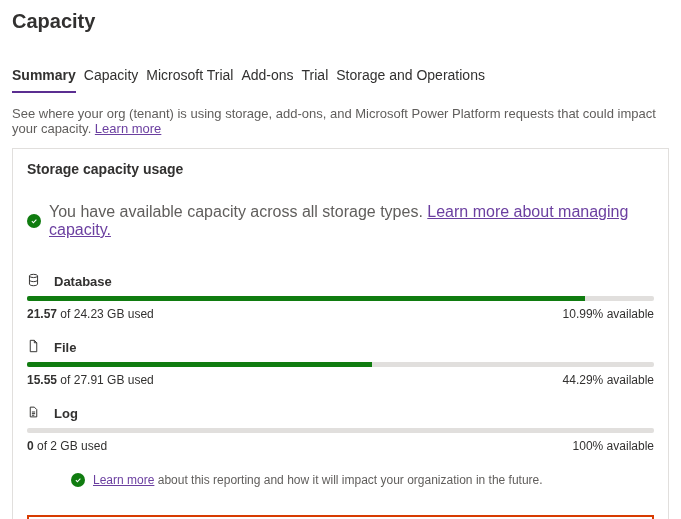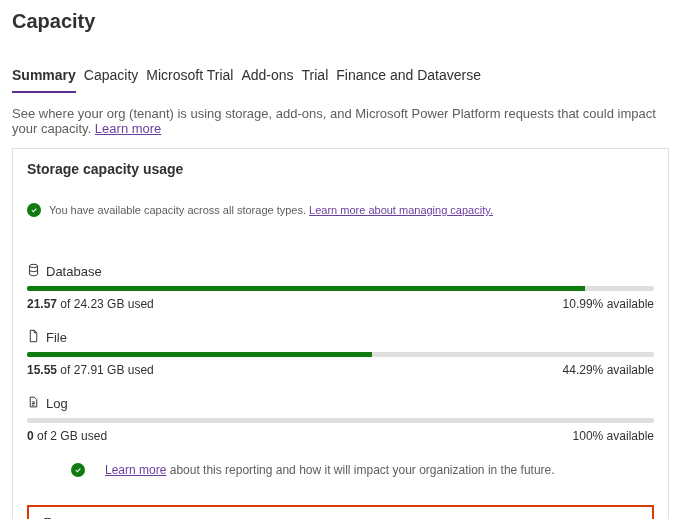--- a/index.html
+++ b/index.html
@@ -50,40 +50,40 @@
   }
   .card-title {
     font-weight: 600;
     font-size: 14px;
     margin: 0 0 26px 0;
   }
   .msg-row {
     display: flex;
     align-items: center;
     gap: 8px;
-    font-size: 11px;
+    font-size: 16px;
     color: #605e5c;
-    margin-bottom: 46px;
+    margin-bottom: 34px;
   }
   .check-icon {
     width: 14px; height: 14px;
     border-radius: 50%;
     background: #107c10;
     display: flex; align-items:center; justify-content:center;
     flex-shrink:0;
   }
   .check-icon svg { width:9px; height:9px; fill:#fff; }
   .item {
     margin-bottom: 18px;
   }
   .item-head {
     display: flex;
     align-items: center;
-    gap: 6px;
-    font-weight: 400;
+    gap: 14px;
+    font-weight: 700;
     font-size: 13px;
     margin-bottom: 6px;
   }
   .db-icon, .file-icon, .log-icon {
     width:13px; height:14px; flex-shrink:0;
   }
   .bar {
     width: 100%;
     height: 5px;
     background: #e1dfdd;
@@ -98,21 +98,21 @@
   .item-foot {
     display: flex;
     justify-content: space-between;
     font-size: 12px;
     color: #323130;
     align-items: flex-end;
   }
   .item-foot .used b { font-weight:600;}
   .item-foot .avail { color:#323130;}
   .info-row {
-    display:flex; align-items:center; gap:20px;
+    display:flex; align-items:center; gap:8px;
     font-size:12px; color:#605e5c;
     margin-top: 20px;
     margin-bottom: 28px;
     padding-left: 44px;
   }
   .highlight-box {
     border: 2px solid #d83b01;
     padding: 10px 12px 12px 12px;
   }
 </style>
@@ -120,21 +120,21 @@
 <body>
 
 <h1>Capacity</h1>
 
 <div class="tabs" id="tabs">
     <div class="tab active">Summary</div>
     <div class="tab">Capacity</div>
     <div class="tab">Microsoft Trial</div>
     <div class="tab">Add-ons</div>
     <div class="tab">Trial</div>
-    <div class="tab">Finance and Dataverse</div>
+    <div class="tab">Storage and Operations</div>
   </div>
 
 <p class="desc">
   <span>See where your org (tenant) is using storage, add-ons, and Microsoft Power Platform requests that could impact your capacity. </span><a class="link">Learn more</a>
 </p>
 
 <div class="card">
   <div class="card-title">Storage capacity usage</div>
 
   <div class="msg-row">

